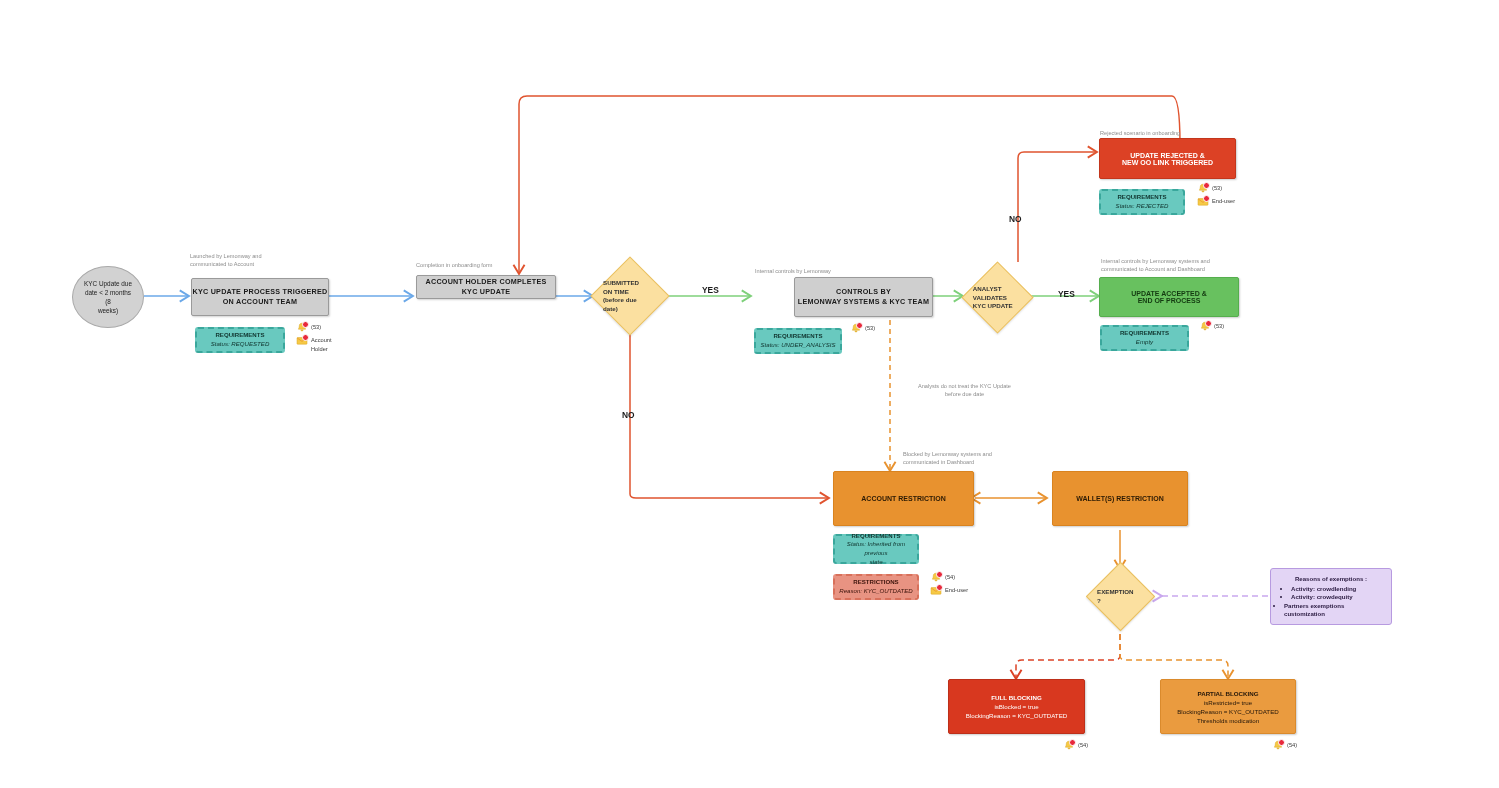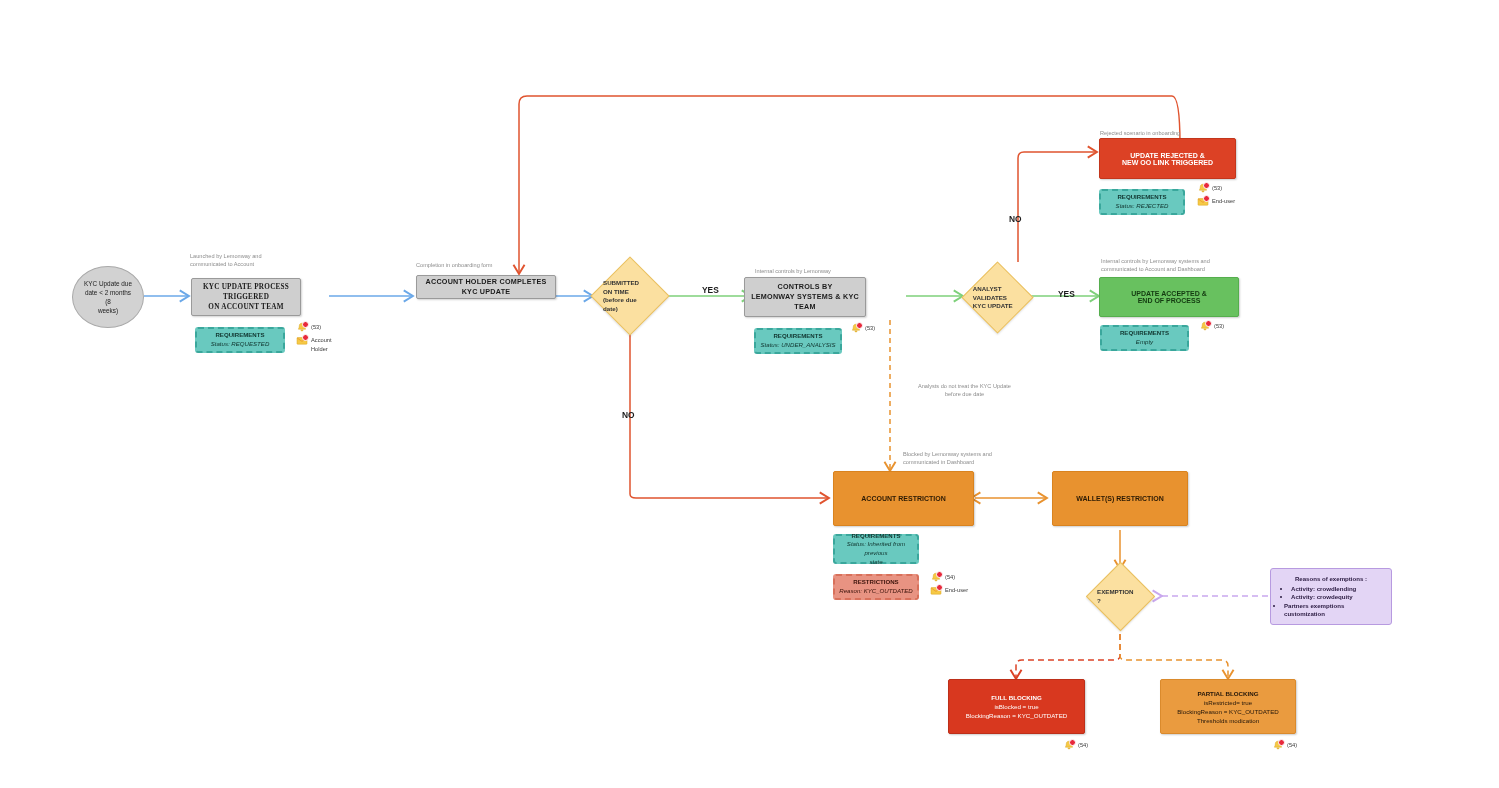--- a/index.html
+++ b/index.html
@@ -138,41 +138,41 @@
   <div class="flowlabel" style="left:622px;top:410px;">NO</div>
   <div class="flowlabel" style="left:1058px;top:289px;">YES</div>
   <div class="flowlabel" style="left:1009px;top:214px;">NO</div>
 
   <div class="node circle" style="left:72px;top:266px;width:72px;height:62px;">
     <div>KYC Update due</div>
     <div>date &lt; 2 months (8</div>
     <div>weeks)</div>
   </div>
 
-  <div class="node proc" style="left:191px;top:278px;width:110px;height:38px;font-family:Liberation Serif, serif;">
+  <div class="node proc" style="left:191px;top:278px;width:138px;height:38px;">
     <div class="ln">KYC UPDATE PROCESS TRIGGERED</div>
     <div class="ln">ON ACCOUNT TEAM</div>
   </div>
 
   <div class="node proc" style="left:416px;top:275px;width:140px;height:24px;">
     <div class="ln">ACCOUNT HOLDER COMPLETES KYC UPDATE</div>
   </div>
 
   <div class="dwrap" style="left:592px;top:258px;width:76px;height:76px;">
     <div class="dsq diamond" style="width:54px;height:54px;">
       <div class="inner">
         <div>SUBMITTED</div>
         <div>ON TIME</div>
         <div>(before due</div>
         <div>date)</div>
       </div>
     </div>
   </div>
 
-  <div class="node proc" style="left:744px;top:277px;width:122px;height:40px;">
+  <div class="node proc" style="left:794px;top:277px;width:139px;height:40px;">
     <div class="ln">CONTROLS BY</div>
     <div class="ln">LEMONWAY SYSTEMS &amp; KYC TEAM</div>
   </div>
 
   <div class="dwrap" style="left:962px;top:262px;width:70px;height:70px;">
     <div class="dsq diamond" style="width:49px;height:49px;">
       <div class="inner">
         <div>ANALYST</div>
         <div>VALIDATES</div>
         <div>KYC UPDATE</div>

